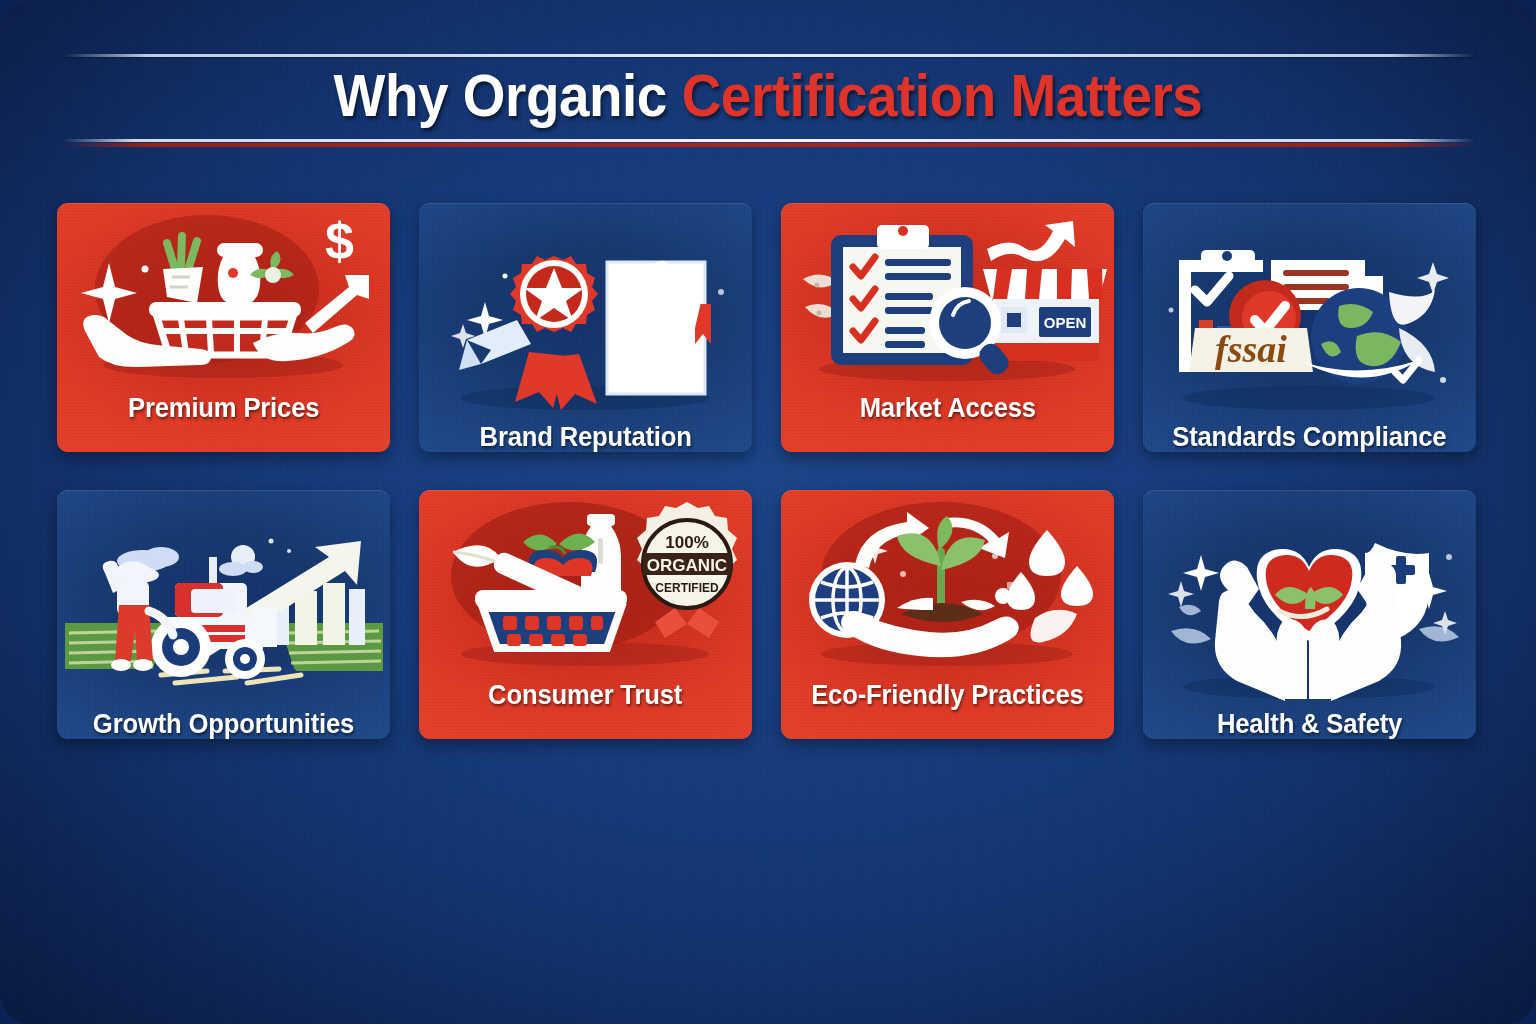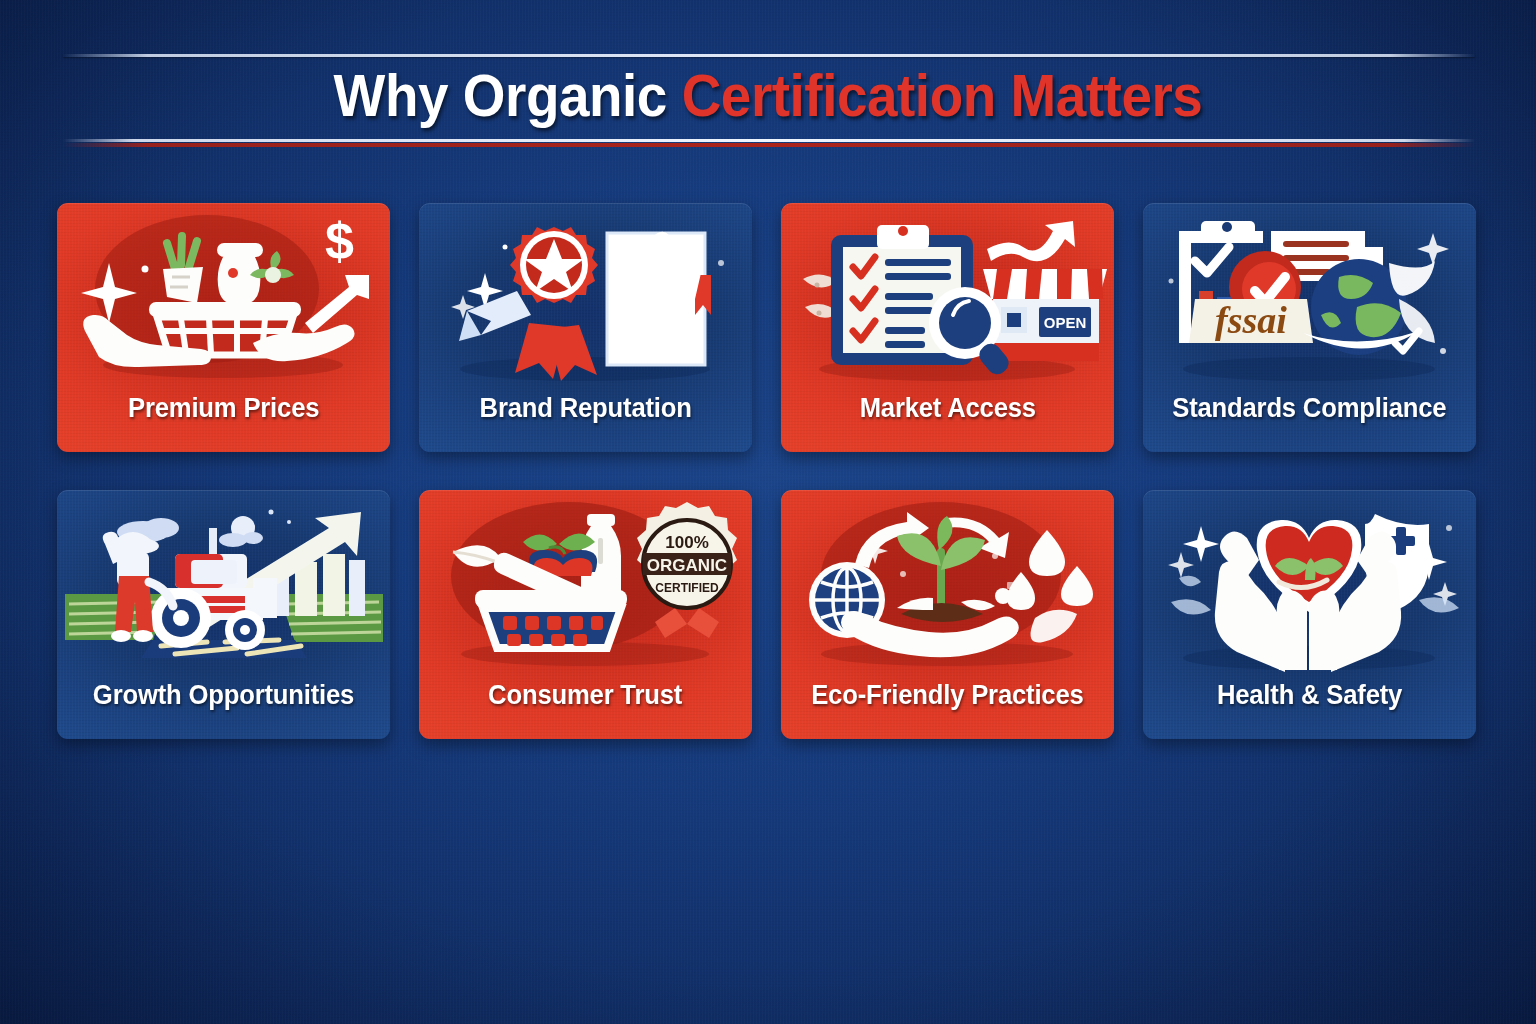--- a/index.html
+++ b/index.html
@@ -14,20 +14,21 @@
     font-family: "Liberation Sans", sans-serif;
   }
 
   #stage {
     position: relative;
     width: 1536px;
     height: 1024px;
     background:
       radial-gradient(ellipse 1100px 780px at 50% 46%, #1b4489 0%, #163c7f 35%, #102e67 70%, #0a2050 100%);
     overflow: hidden;
+    border-radius: 31px;
   }
   
   #stage::before {
     content: "";
     position: absolute;
     inset: 0;
     background:
       repeating-linear-gradient(90deg, rgba(255,255,255,0.018) 0px, rgba(255,255,255,0.018) 1px, rgba(0,0,0,0) 1px, rgba(0,0,0,0) 3px),
       repeating-linear-gradient(0deg, rgba(0,0,0,0.02) 0px, rgba(0,0,0,0.02) 1px, rgba(0,0,0,0) 1px, rgba(0,0,0,0) 3px);
     pointer-events: none;
@@ -109,20 +110,21 @@
     align-items: center;
     justify-content: flex-start;
   }
   .card.red {
     background:
       radial-gradient(ellipse 270px 165px at 50% 44%, #c3271c 0%, #d0301f 38%, #e03a26 70%, #e44029 100%);
   }
   .card.blue {
     background:
       radial-gradient(ellipse 280px 175px at 50% 45%, #14316c 0%, #16386f 40%, #1c4483 78%, #1e4a8c 100%);
+    justify-content: flex-end;
   }
   .card::after {
     content: "";
     position: absolute;
     inset: 0;
     border-radius: 11px;
     background:
       repeating-linear-gradient(90deg, rgba(255,255,255,0.025) 0 1px, rgba(0,0,0,0) 1px 3px),
       repeating-linear-gradient(0deg, rgba(0,0,0,0.03) 0 1px, rgba(0,0,0,0) 1px 3px);
     pointer-events: none;

